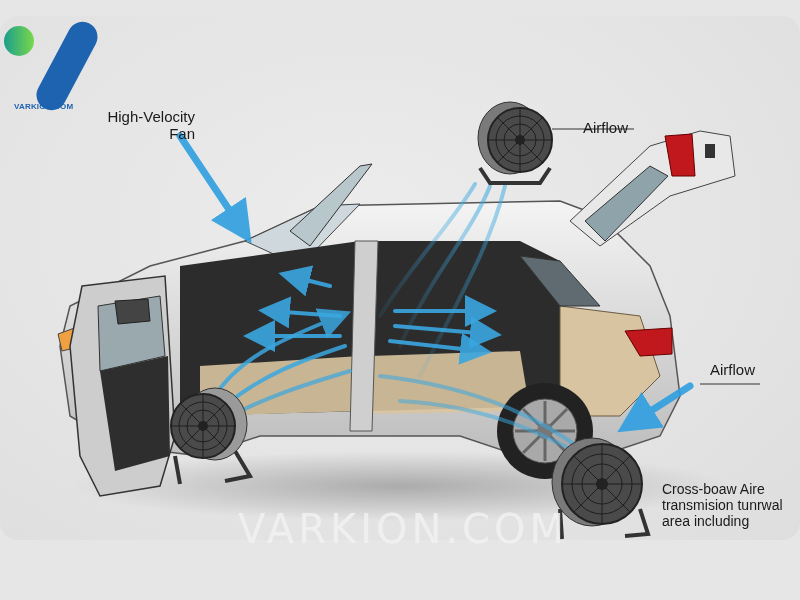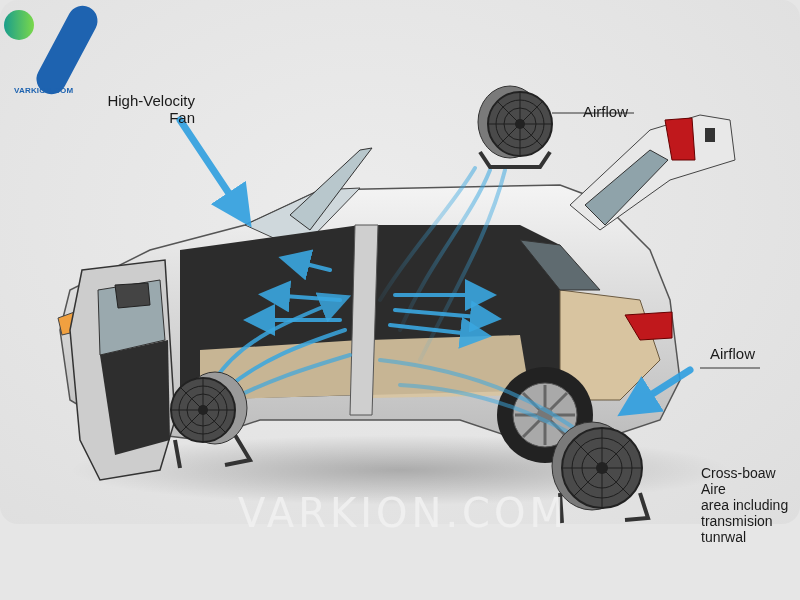--- a/index.html
+++ b/index.html
@@ -1,26 +1,26 @@
 <!DOCTYPE html>
 <html><head>
 <meta charset="utf-8">
 <style>
   html,body{margin:0;padding:0;}
   body{width:800px;height:600px;overflow:hidden;background:#e6e6e6;font-family:"Liberation Sans",sans-serif;position:relative;}
-  .stage{position:absolute;left:0;top:0;width:800px;height:524px;background:radial-gradient(ellipse at 45% 40%,#ececec 0%,#e4e4e4 60%,#dedede 100%);border-radius:18px;}
+  .stage{position:absolute;left:0;top:16px;width:800px;height:524px;background:radial-gradient(ellipse at 45% 40%,#ececec 0%,#e4e4e4 60%,#dedede 100%);border-radius:18px;}
   .logo{position:absolute;left:0;top:0;width:110px;height:100px;}
   .logo-dot{position:absolute;left:4px;top:10px;width:30px;height:30px;border-radius:50%;background:linear-gradient(90deg,#1a9e8c,#7ad84a);}
   .logo-bar{position:absolute;left:52px;top:2px;width:30px;height:96px;border-radius:16px;background:#1e63b0;transform:rotate(28deg);transform-origin:center;}
   .logo-text{position:absolute;left:14px;top:86px;font-size:8px;font-weight:bold;color:#1e63b0;letter-spacing:0.2px;}
   .label{position:absolute;color:#1a1a1a;font-size:15px;line-height:17px;}
   .label-hv{left:95px;top:92px;text-align:right;width:100px;}
   .label-af1{left:583px;top:103px;}
   .label-af2{left:710px;top:345px;}
-  .label-cross{left:662px;top:465px;font-size:14px;line-height:16px;margin-left:39px;}
+  .label-cross{left:662px;top:465px;font-size:14px;line-height:16px;}
   .wm{position:absolute;left:238px;top:490px;font-size:40px;letter-spacing:4px;color:#f2f2f2;opacity:0.85;font-family:"DejaVu Sans",sans-serif;}
   svg{position:absolute;left:0;top:0;}
 </style>
 </head>
 <body>
 
 <div class="stage">
 
   <div class="logo">
     <div class="logo-dot"></div>
@@ -173,18 +173,18 @@
   </svg>
 
   <div class="label label-hv">
     <div>High-Velocity</div>
     <div>Fan</div>
   </div>
   <div class="label label-af1">Airflow</div>
   <div class="label label-af2">Airflow</div>
   <div class="label label-cross">
     <div>Cross-boaw Aire</div>
+    <div>transmision tunrwal</div>
     <div>area including</div>
-    <div>transmision tunrwal</div>
   </div>
 
   <div class="wm">VARKION.COM</div>
 </div>
 
 </body></html>

